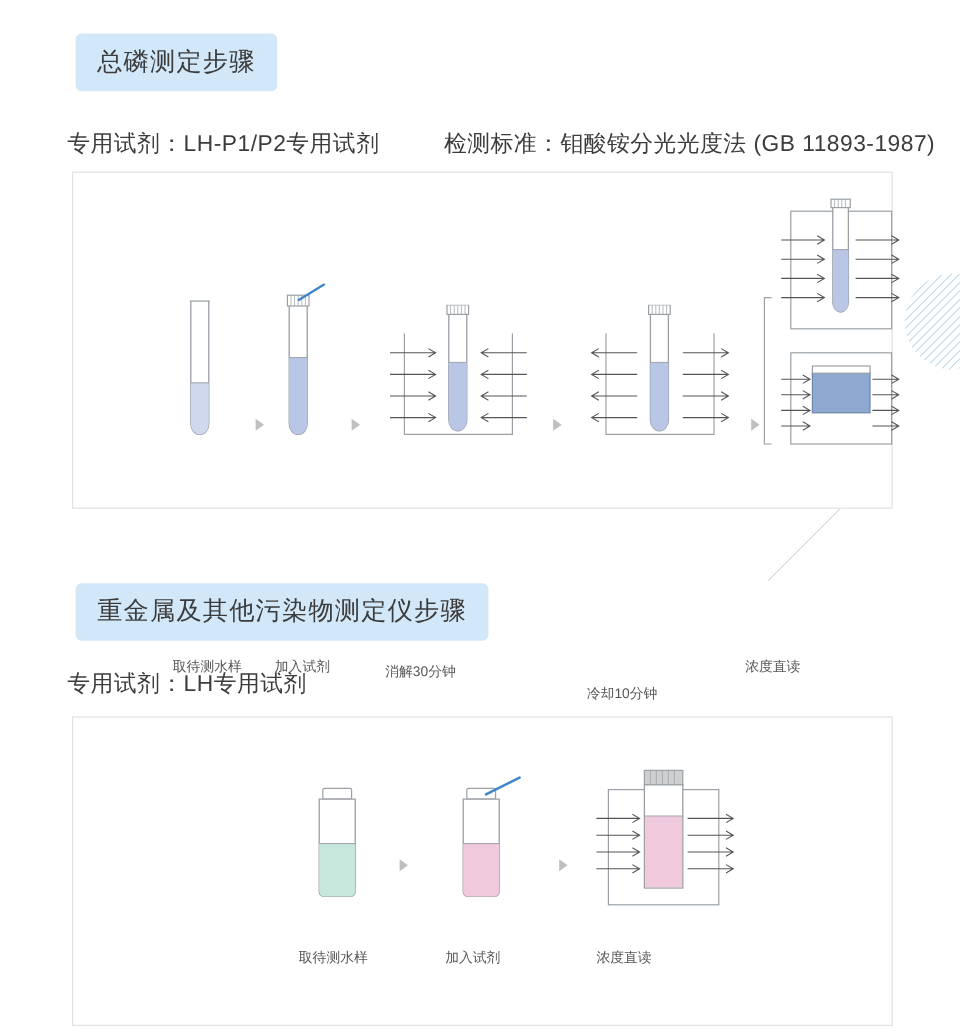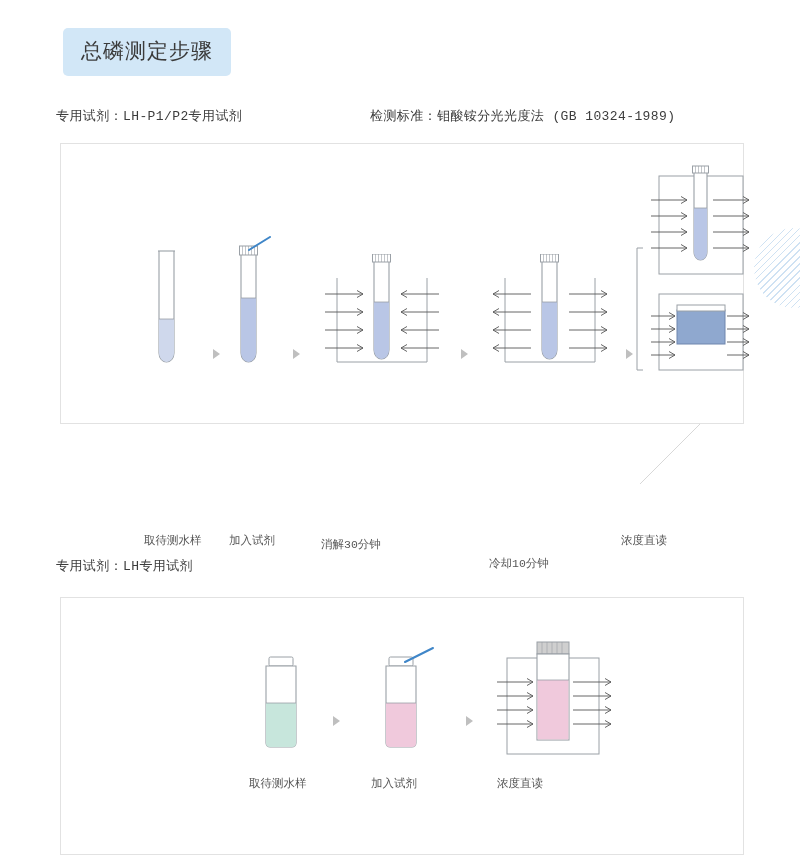--- a/index.html
+++ b/index.html
@@ -12,21 +12,20 @@
     background: #ffffff;
     font-family: "Liberation Sans", "DejaVu Sans", sans-serif;
     color: #333333;
     position: relative;
     overflow: hidden;
   }
   .page {
     position: relative;
     width: 800px;
     height: 661px;
-    font-family: Liberation Mono, monospace;
   }
 
   
   .deco-circle {
     position: absolute;
     right: -34px;
     top: 228px;
     width: 80px;
     height: 80px;
     border-radius: 50%;
@@ -57,21 +56,21 @@
     top: 28px;
   }
   .sec2-pill-wrap {
     position: absolute;
     left: 63px;
     top: 486px;
   }
 
   .meta-row {
     position: absolute;
-    font-size: 13px;
+    font-size: 19px;
     color: #3c3c3c;
     letter-spacing: .4px;
   }
   .meta-reagent1 { left: 56px; top: 107px; }
   .meta-standard1 { left: 370px; top: 107px; }
   .meta-reagent2 { left: 56px; top: 557px; }
 
   .panel {
     position: absolute;
     border: 1px solid #e2e2e2;
@@ -89,20 +88,21 @@
     top: 597px;
     width: 684px;
     height: 258px;
   }
 
   .caption {
     position: absolute;
     font-size: 11.5px;
     color: #555555;
     white-space: nowrap;
+    margin-top: 15px;
   }
 
   .arrow-tri {
     position: absolute;
     width: 0;
     height: 0;
     border-left: 7px solid #bfbfbf;
     border-top: 5px solid transparent;
     border-bottom: 5px solid transparent;
   }
@@ -125,21 +125,21 @@
 
 <div class="page">
 
   <div class="deco-circle"></div>
 
   <div class="sec1-pill-wrap">
     <span class="pill">总磷测定步骤</span>
   </div>
 
   <div class="meta-row meta-reagent1">专用试剂：LH-P1/P2专用试剂</div>
-  <div class="meta-row meta-standard1">检测标准：钼酸铵分光光度法 (GB 10324-1989)</div>
+  <div class="meta-row meta-standard1">检测标准：钼酸铵分光光度法 (GB 11893-1987)</div>
 
   <div class="panel panel1">
 
     <svg class="gfx" style="left:88px; top:105px;" width="34" height="120" viewBox="0 0 34 120">
       <path d="M10 2 L10 104 a7.5 9 0 0 0 15 0 L25 2" fill="#ffffff" stroke="#9aa0a6" stroke-width="1.1"></path>
       <path d="M10 70 L10 104 a7.5 9 0 0 0 15 0 L25 70 Z" fill="#cfd8ec" stroke="none"></path>
       <line x1="10" y1="70" x2="25" y2="70" stroke="#9aa0a6" stroke-width="0.8"></line>
       <line x1="9" y1="2" x2="26" y2="2" stroke="#9aa0a6" stroke-width="1.1"></line>
     </svg>
     <div class="caption" style="left:83px; top:389px;">取待测水样</div>
@@ -266,20 +266,23 @@
         </g>
       </g>
     </svg>
     <div class="caption" style="left:560px; top:389px;">浓度直读</div>
   </div>
 
   <svg class="connector">
     <line x1="0" y1="0" x2="-60" y2="60" stroke="#d8d8d8" stroke-width="1"></line>
   </svg>
 
+  <div class="sec2-pill-wrap">
+    <span class="pill wide">重金属及其他污染物测定仪步骤</span>
+  </div>
 
   <div class="meta-row meta-reagent2">专用试剂：LH专用试剂</div>
 
   <div class="panel panel2">
 
     <svg class="gfx" style="left:192px; top:55px;" width="56" height="100" viewBox="0 0 56 100">
       <rect x="16" y="4" width="24" height="9" rx="1.5" fill="#ffffff" stroke="#9aa0a6" stroke-width="1"></rect>
       <path d="M13 13 L13 90 a4 4 0 0 0 4 4 L39 94 a4 4 0 0 0 4 -4 L43 13 Z" fill="#ffffff" stroke="#9aa0a6" stroke-width="1.1"></path>
       <path d="M13 50 L13 90 a4 4 0 0 0 4 4 L39 94 a4 4 0 0 0 4 -4 L43 50 Z" fill="#c7e6dc" stroke="none"></path>
       <line x1="13" y1="50" x2="43" y2="50" stroke="#9aa0a6" stroke-width="0.8"></line>

